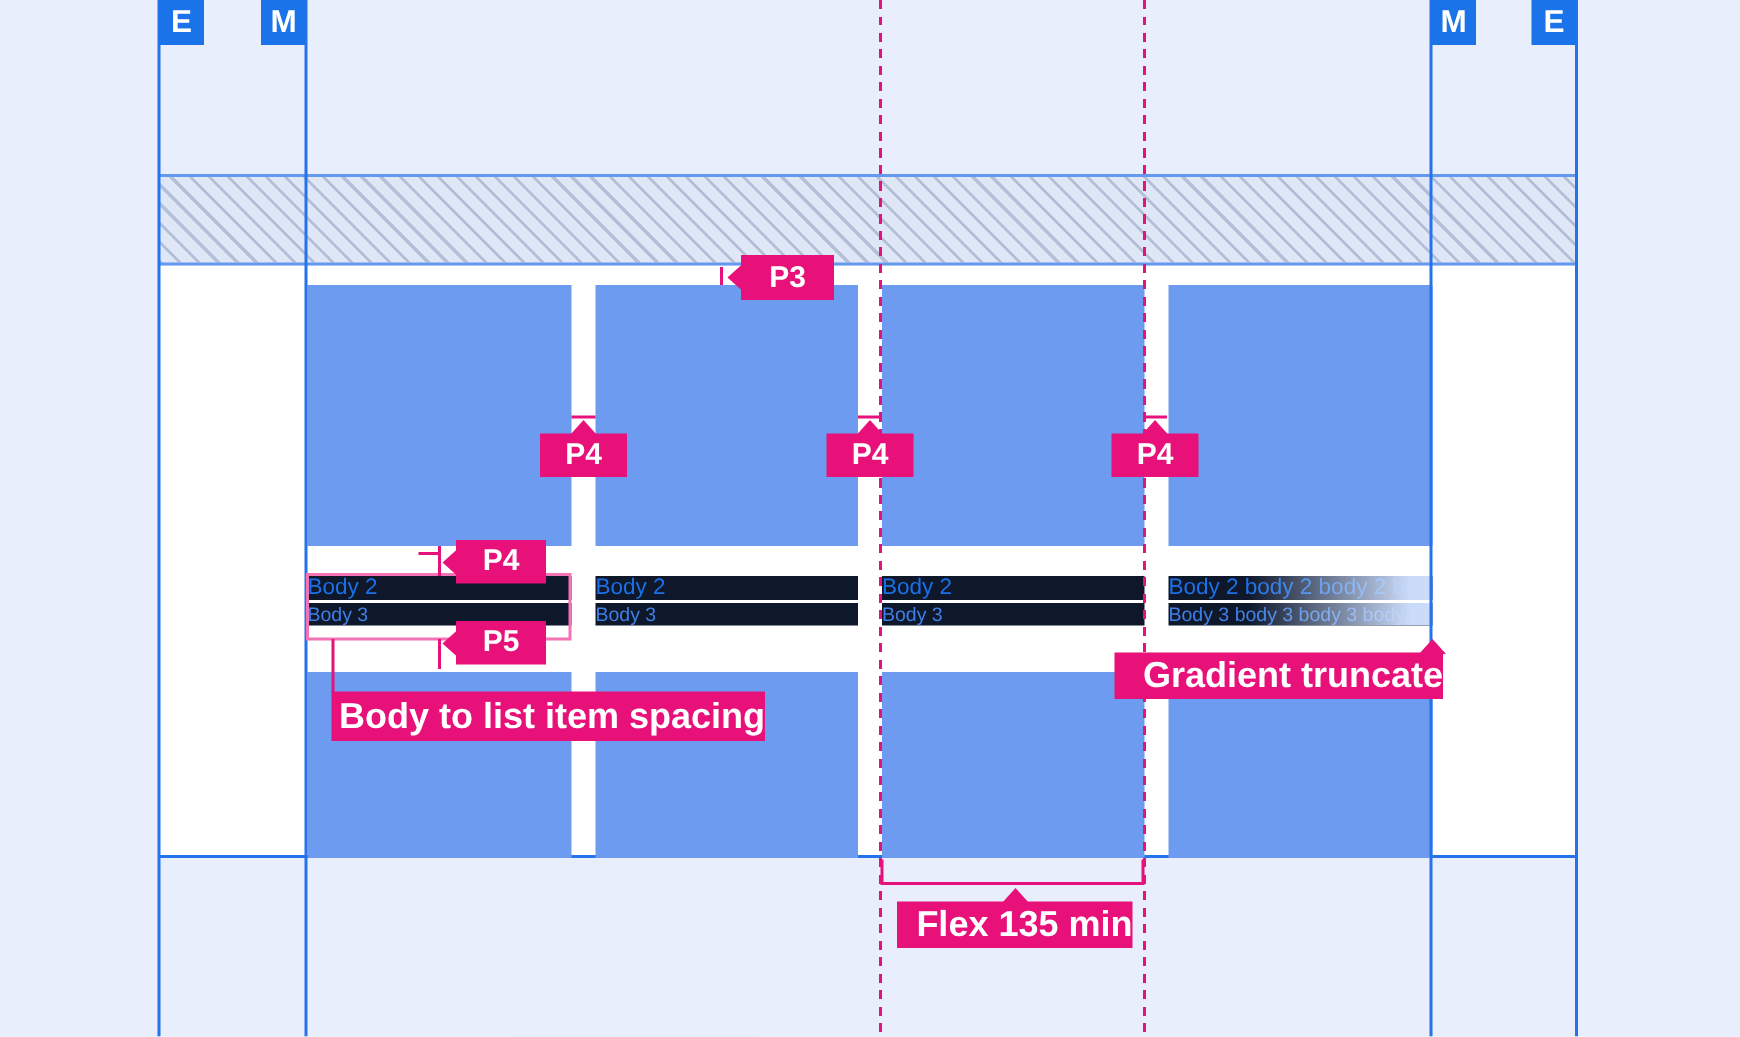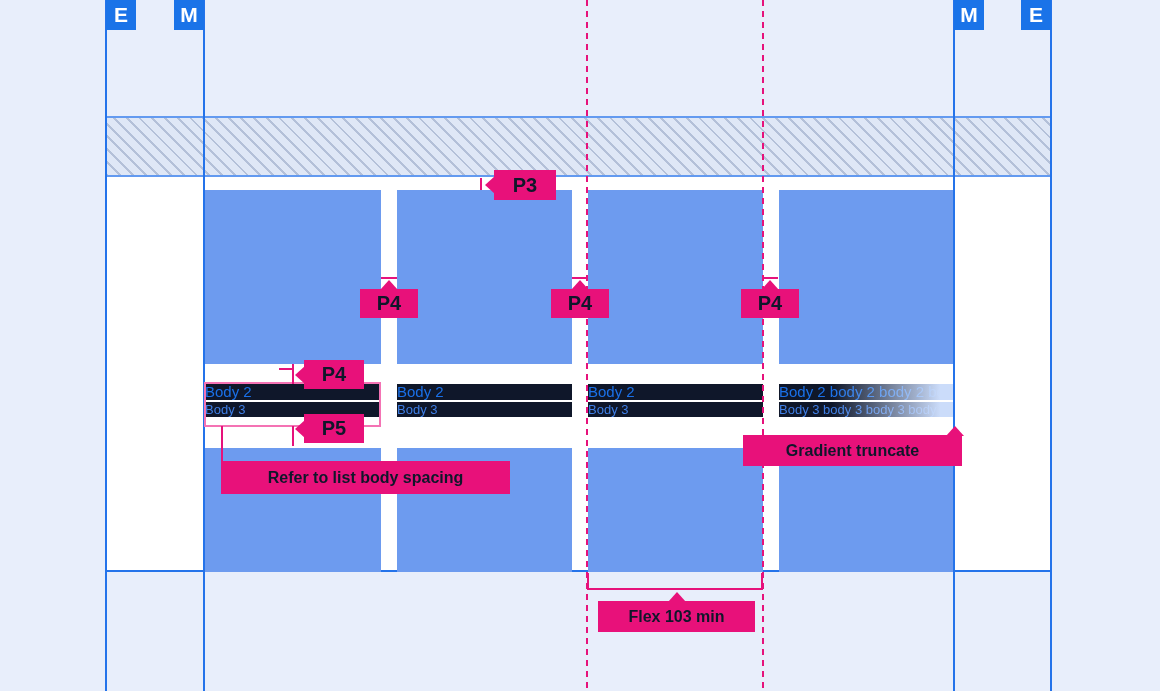--- a/index.html
+++ b/index.html
@@ -26,28 +26,28 @@
   .trow.b3{top:402px;height:15px;font-size:13px;line-height:15px;color:#3F7FE6;}
   .fade{position:absolute;right:0;top:0;bottom:0;width:70%;
         background:linear-gradient(90deg, rgba(203,220,250,0) 0%, #CBDCFA 88%);z-index:3;}
 
   
   .dash-v{position:absolute;top:0;width:2px;height:691px;z-index:6;
           background:repeating-linear-gradient(180deg,#E6127B 0 6px, transparent 6px 11px);}
   .mline{position:absolute;background:#E6127B;z-index:7;}
   .outline-box{position:absolute;border:2px solid #F473B4;box-sizing:border-box;z-index:5;background:transparent;}
 
-  .chip{position:absolute;background:#E8117A;color:#0f172a;font-weight:bold;display:flex;
+  .chip{position:absolute;background:#E8117A;color:#ffffff;font-weight:bold;display:flex;
         align-items:center;justify-content:center;z-index:10;}
   .chip .notch-up{position:absolute;top:-9px;width:0;height:0;
         border-left:9px solid transparent;border-right:9px solid transparent;border-bottom:10px solid #E8117A;}
   .chip .notch-left{position:absolute;left:-9px;top:50%;transform:translateY(-50%);width:0;height:0;
         border-top:9px solid transparent;border-bottom:9px solid transparent;border-right:10px solid #E8117A;}
   .chip.small{font-size:20px;}
-  .chip.banner{font-size:16px;}
+  .chip.banner{font-size:24px;justify-content:flex-end;}
 </style>
 </head>
 <body>
 
 <div id="stage">
 
   <div class="content-bg"></div>
   <div class="hatch-band"></div>
 
   <div class="vline" style="left:105px;"></div>
@@ -122,29 +122,29 @@
   </div>
 
   <div class="mline" style="left:292px;top:426px;width:2px;height:20px;"></div>
   <div class="chip small" style="left:304px;top:414px;width:60px;height:29px;">
     <span class="notch-left"></span>
     <span>P5</span>
   </div>
 
   <div class="mline" style="left:221px;top:426px;width:2px;height:36px;"></div>
   <div class="chip banner" style="left:221px;top:461px;width:289px;height:33px;">
-    <span>Refer to list body spacing</span>
+    <span>Body to list item spacing</span>
   </div>
 
   <div class="chip banner" style="left:743px;top:435px;width:219px;height:31px;">
     <span class="notch-up" style="left:203px;"></span>
     <span>Gradient truncate</span>
   </div>
 
   <div class="mline" style="left:587px;top:573px;width:2px;height:16px;"></div>
   <div class="mline" style="left:761px;top:573px;width:2px;height:16px;"></div>
   <div class="mline" style="left:587px;top:588px;width:176px;height:2px;"></div>
   <div class="chip banner" style="left:598px;top:601px;width:157px;height:31px;">
     <span class="notch-up" style="left:50%;transform:translateX(-50%);"></span>
-    <span>Flex 103 min</span>
+    <span>Flex 135 min</span>
   </div>
 
 </div>
 
 </body></html>

